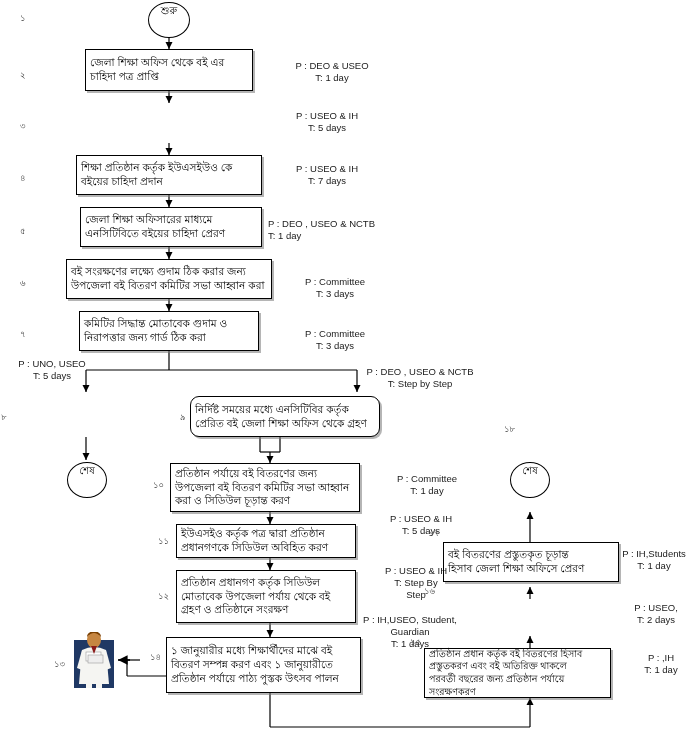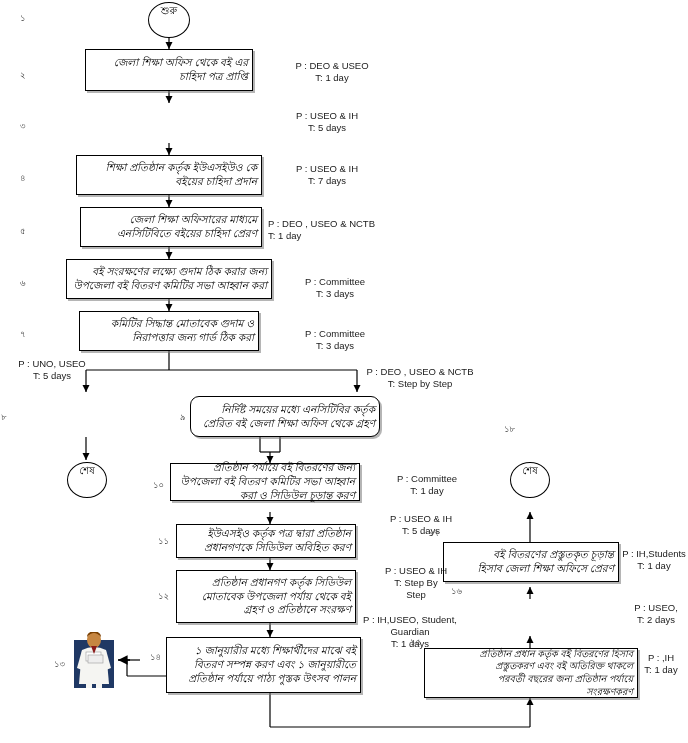--- a/index.html
+++ b/index.html
@@ -26,26 +26,25 @@
   }
   .node {
     position: absolute;
     box-sizing: border-box;
     border: 1px solid #000;
     background: #fff;
     box-shadow: 2px 2px 0 rgba(120,120,120,0.55);
     display: flex;
     align-items: center;
     justify-content: center;
-    text-align: right;
+    text-align: left;
     line-height: 1.32;
     font-size: 10.5px;
     padding: 2px 4px;
     z-index: 3;
-    font-style: italic;
   }
   .node .txt {
     display: block;
     width: 100%;
     white-space: pre-line;
   }
   .terminator {
     position: absolute;
     box-sizing: border-box;
     border: 1px solid #000;
@@ -176,21 +175,21 @@
     <span class="txt">কমিটির সিদ্ধান্ত মোতাবেক গুদাম  ও
 নিরাপত্তার জন্য  গার্ড ঠিক করা</span>
   </div>
 
 
   <div class="node" style="left:190px; top:396px; width:190px; height:41px;border-radius:9px;">
     <span class="txt">নির্দিষ্ট সময়ের মধ্যে এনসিটিবির কর্তৃক
 প্রেরিত বই জেলা শিক্ষা অফিস থেকে গ্রহণ</span>
   </div>
 
-  <div class="node" style="left:170px; top:463px; width:190px; height:38px;">
+  <div class="node" style="left:170px; top:463px; width:190px; height:49px;">
     <span class="txt">প্রতিষ্ঠান পর্যায়ে বই বিতরণের জন্য
 উপজেলা বই বিতরণ কমিটির সভা আহ্বান
 করা ও সিডিউল চূড়ান্ত করণ</span>
   </div>
 
   <div class="node" style="left:176px; top:524px; width:180px; height:34px;">
     <span class="txt">ইউএসইও কর্তৃক পত্র দ্বারা প্রতিষ্ঠান
 প্রধানগণকে সিডিউল অবিহিত করণ</span>
   </div>
 
@@ -199,21 +198,21 @@
 মোতাবেক উপজেলা পর্যায় থেকে বই
 গ্রহণ  ও প্রতিষ্ঠানে সংরক্ষণ</span>
   </div>
 
   <div class="node" style="left:166px; top:637px; width:195px; height:56px;">
     <span class="txt">১ জানুয়ারীর মধ্যে শিক্ষার্থীদের মাঝে বই
 বিতরণ সম্পন্ন করণ  এবং ১ জানুয়ারীতে
 প্রতিষ্ঠান পর্যায়ে পাঠ্য পুস্তক উৎসব  পালন</span>
   </div>
 
-  <div class="node" style="left:424px; top:648px; width:214px; height:50px; font-size:9.5px;">
+  <div class="node" style="left:424px; top:648px; width:187px; height:50px; font-size:9.5px;">
     <span class="txt">প্রতিষ্ঠান প্রধান কর্তৃক বই বিতরণের হিসাব
 প্রস্তুতকরণ এবং বই  অতিরিক্ত  থাকলে
 পরবর্তী বছরের জন্য প্রতিষ্ঠান পর্যায়ে
 সংরক্ষণকরণ</span>
   </div>
 
 
   <div class="node" style="left:443px; top:542px; width:176px; height:40px;">
     <span class="txt">বই  বিতরণের প্রস্তুতকৃত চূড়ান্ত
 হিসাব জেলা শিক্ষা অফিসে প্রেরণ</span>
@@ -296,17 +295,17 @@
   <div class="stepnum" style="left:20px; top:277px;">৬</div>
   <div class="stepnum" style="left:20px; top:328px;">৭</div>
   <div class="stepnum" style="left:1px; top:411px;">৮</div>
   <div class="stepnum" style="left:180px; top:411px;">৯</div>
   <div class="stepnum" style="left:153px; top:479px;">১০</div>
   <div class="stepnum" style="left:158px; top:535px;">১১</div>
   <div class="stepnum" style="left:158px; top:590px;">১২</div>
   <div class="stepnum" style="left:54px; top:658px;">১৩</div>
   <div class="stepnum" style="left:150px; top:651px;">১৪</div>
   <div class="stepnum" style="left:410px; top:636px;">১৫</div>
-  <div class="stepnum" style="left:451px; top:585px;">১৬</div>
+  <div class="stepnum" style="left:424px; top:585px;">১৬</div>
   <div class="stepnum" style="left:428px; top:527px;">১৭</div>
   <div class="stepnum" style="left:504px; top:423px;">১৮</div>
 
 </div>
 
 </body></html>

